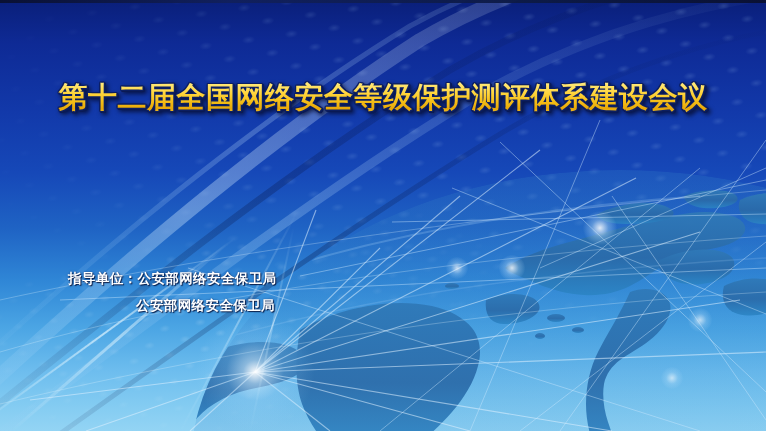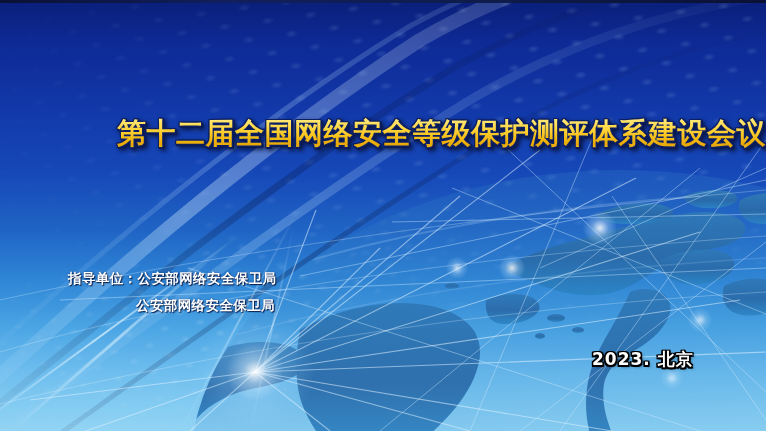--- a/index.html
+++ b/index.html
@@ -70,21 +70,21 @@
   .bloom-d{left:700px;top:320px;width:24px;height:24px;transform:translate(-50%,-50%);
      background:radial-gradient(circle,rgba(255,255,255,.65) 0%,rgba(200,232,255,.24) 38%,rgba(200,232,255,0) 74%);}
   .bloom-e{left:672px;top:378px;width:22px;height:22px;transform:translate(-50%,-50%);
      background:radial-gradient(circle,rgba(255,255,255,.6) 0%,rgba(200,232,255,.22) 38%,rgba(200,232,255,0) 74%);}
 
   
   .ray{position:absolute;background:linear-gradient(to right,rgba(255,255,255,0),rgba(225,245,255,.70),rgba(255,255,255,0));
        height:2px;transform-origin:0 50%;filter:blur(.7px);}
 
   
-  .title-wrap{position:absolute;left:0;top:76px;width:100%;text-align:right;margin-top:36px;}
+  .title-wrap{position:absolute;left:0;top:76px;width:100%;text-align:center;}
   .title-line{
     font-size:29px;
     font-weight:bold;
     line-height:42px;
     letter-spacing:.5px;
     background:linear-gradient(to bottom,
         #fff9c9 0%,
         #ffe878 18%,
         #ffd43a 42%,
         #f5bf18 60%,
@@ -286,15 +286,14 @@
 
   <div class="title-wrap">
     <div class="title-line l1">第十二届全国网络安全等级保护测评体系建设会议</div>
   </div>
 
   <div class="org">
     <div class="org-line">指导单位：公安部网络安全保卫局</div>
     <div class="org-line indent">公安部网络安全保卫局</div>
   </div>
 
-  <div class="venue">2023. 北京</div>
 
 </div>
 
 </body></html>

